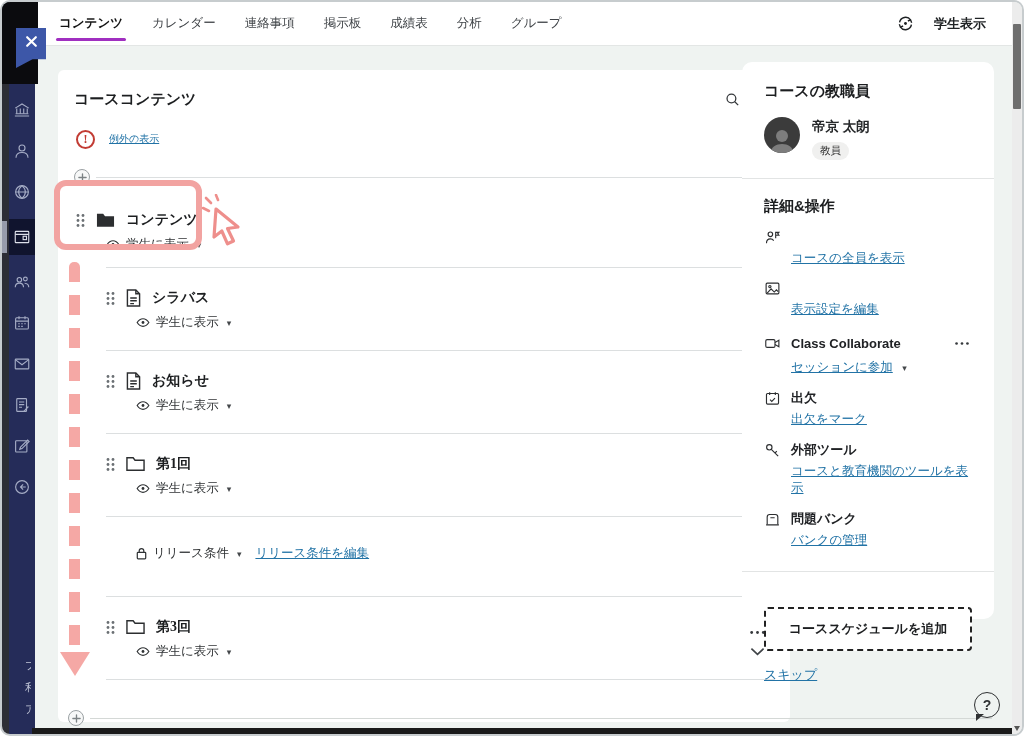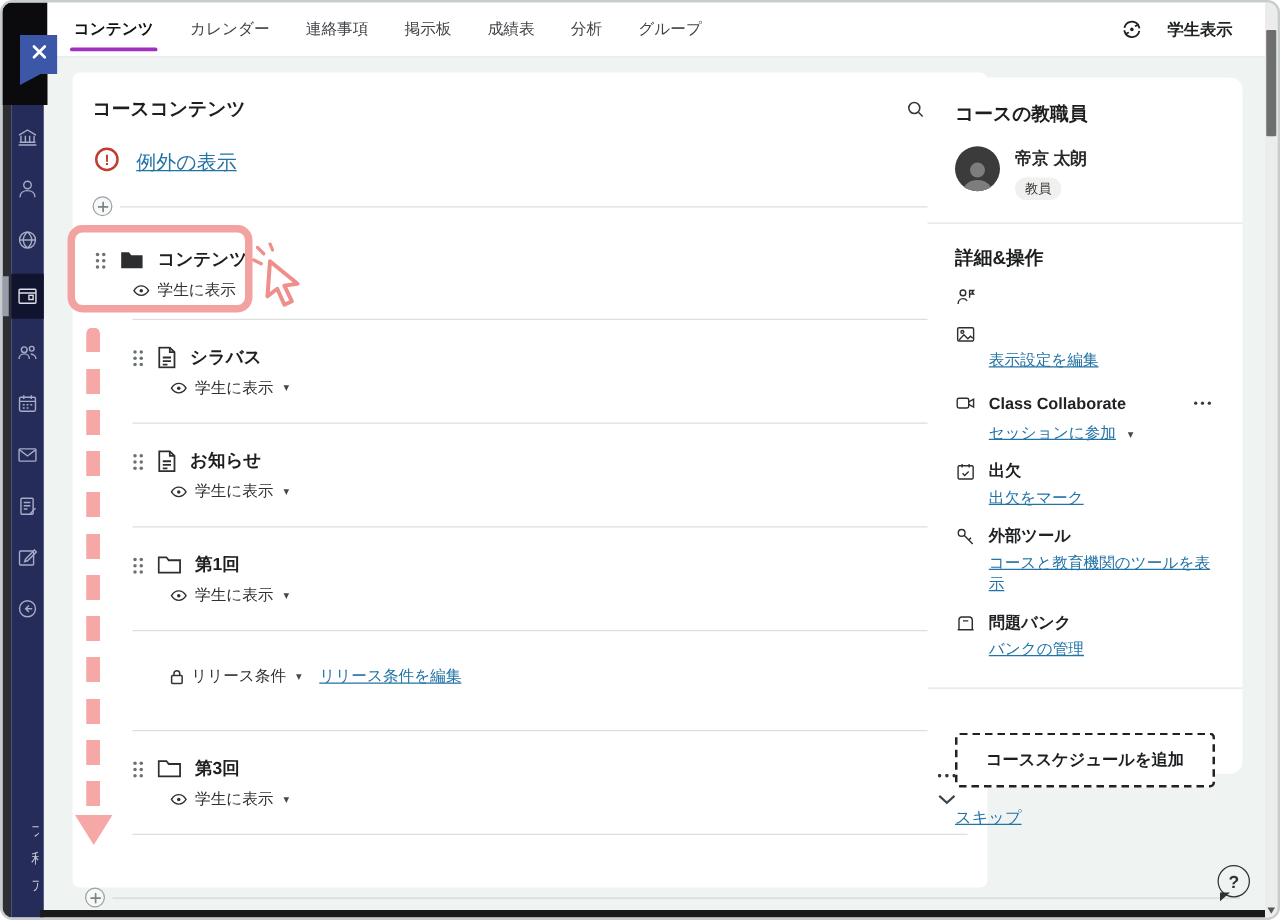--- a/index.html
+++ b/index.html
@@ -23,30 +23,30 @@
   
   .topnav { position:absolute; left:36px; top:0; right:10px; height:44px; background:#fff; border-bottom:1px solid #e3e6e5; z-index:4; display:flex; align-items:center; padding:0 26px 0 20px; }
   .tabs { display:flex; gap:27px; height:100%; align-items:center; }
   .tab { position:relative; height:100%; display:flex; align-items:center; font-size:12.5px; color:#3f4347; cursor:pointer; padding:0 1px; }
   .tab.active { color:#121212; font-weight:700; }
   .tab.active::after { content:""; position:absolute; left:-2px; right:-2px; bottom:4px; height:3px; background:#a02fc0; border-radius:2px; }
   .tn-spacer { flex:1; }
   .student-view { display:flex; align-items:center; gap:19px; font-size:13px; font-weight:700; color:#1f2224; cursor:pointer; }
 
   
-  .main-card { position:absolute; left:56px; top:56px; width:732px; height:652px; background:#fff; border-radius:6px; z-index:1; padding:0 16px; }
+  .main-card { position:absolute; left:56px; top:68px; width:732px; height:652px; background:#fff; border-radius:6px; z-index:1; padding:0 16px;font-family:Liberation Serif, serif; }
   .mc-header { display:flex; align-items:center; padding-top:17px; }
   .mc-title { font-size:15px; font-weight:700; color:#1c1e20; flex:1; }
   .icon-btn { display:flex; align-items:center; justify-content:center; width:28px; height:24px; cursor:pointer; color:#36393c; }
   .mc-alert { display:flex; margin-top:16px; align-items:flex-start; }
   .alert-badge { width:19px; height:19px; border:2px solid #c23c34; border-radius:50%; color:#c23c34; font-size:12px; font-weight:700; display:flex; align-items:center; justify-content:center; margin:3px 14px 0 2px; flex:0 0 auto; }
   .alert-body { flex:1; }
   .alert-msg { font-size:13.5px; font-weight:700; color:#1e2022; }
   a.lnk { color:#2273a6; text-decoration:underline; cursor:pointer; }
-  .alert-link { font-size:16px; margin-top:5px; display:inline-block; }
+  .alert-link { font-size:10px; margin-top:5px; display:inline-block; }
   .alert-close { margin-left:10px; margin-top:4px; }
   .add-divider { display:flex; align-items:center; margin-top:14px; gap:6px; }
   .plus-circle { width:16px; height:16px; border:1px solid #9aa0a3; border-radius:50%; color:#7c8285; display:flex; align-items:center; justify-content:center; flex:0 0 auto; cursor:pointer; background:#f7f8f8; }
   .add-line { flex:1; height:1px; background:#dcdfe0; }
 
   
   .group { margin-top:14px; }
   .row { display:flex; }
   .row-main { flex:1; min-width:0; }
   .title-line { display:flex; align-items:center; gap:11px; }
@@ -551,20 +551,21 @@
     <div class="detail-item">
       <div class="di-top">
         <span class="di-icon">
             <svg width="17" height="17" viewBox="0 0 24 24" fill="none" stroke="currentColor" stroke-width="1.6">
               <circle cx="9" cy="7.5" r="3.2"></circle>
               <path d="M3.5 20c0-3.8 2.6-6 5.5-6 2 0 3.7.9 4.7 2.4"></path>
               <path d="M16.5 13V4M16.5 4.8h4.5l-1.6 2 1.6 2h-4.5"></path>
             </svg>
           </span>
       </div>
+      <div class="di-link"><a class="lnk">コースの全員を表示</a></div>
     </div>
 
     <div class="detail-item">
       <div class="di-top">
         <span class="di-icon">
             <svg width="17" height="17" viewBox="0 0 24 24" fill="none" stroke="currentColor" stroke-width="1.6">
               <rect x="3" y="4.5" width="18" height="15" rx="1.5"></rect>
               <circle cx="8.3" cy="9.3" r="1.6"></circle>
               <path d="M4.5 18.5 10 12.5l4.5 4.5 3-3 2.5 2.5"></path>
             </svg>

